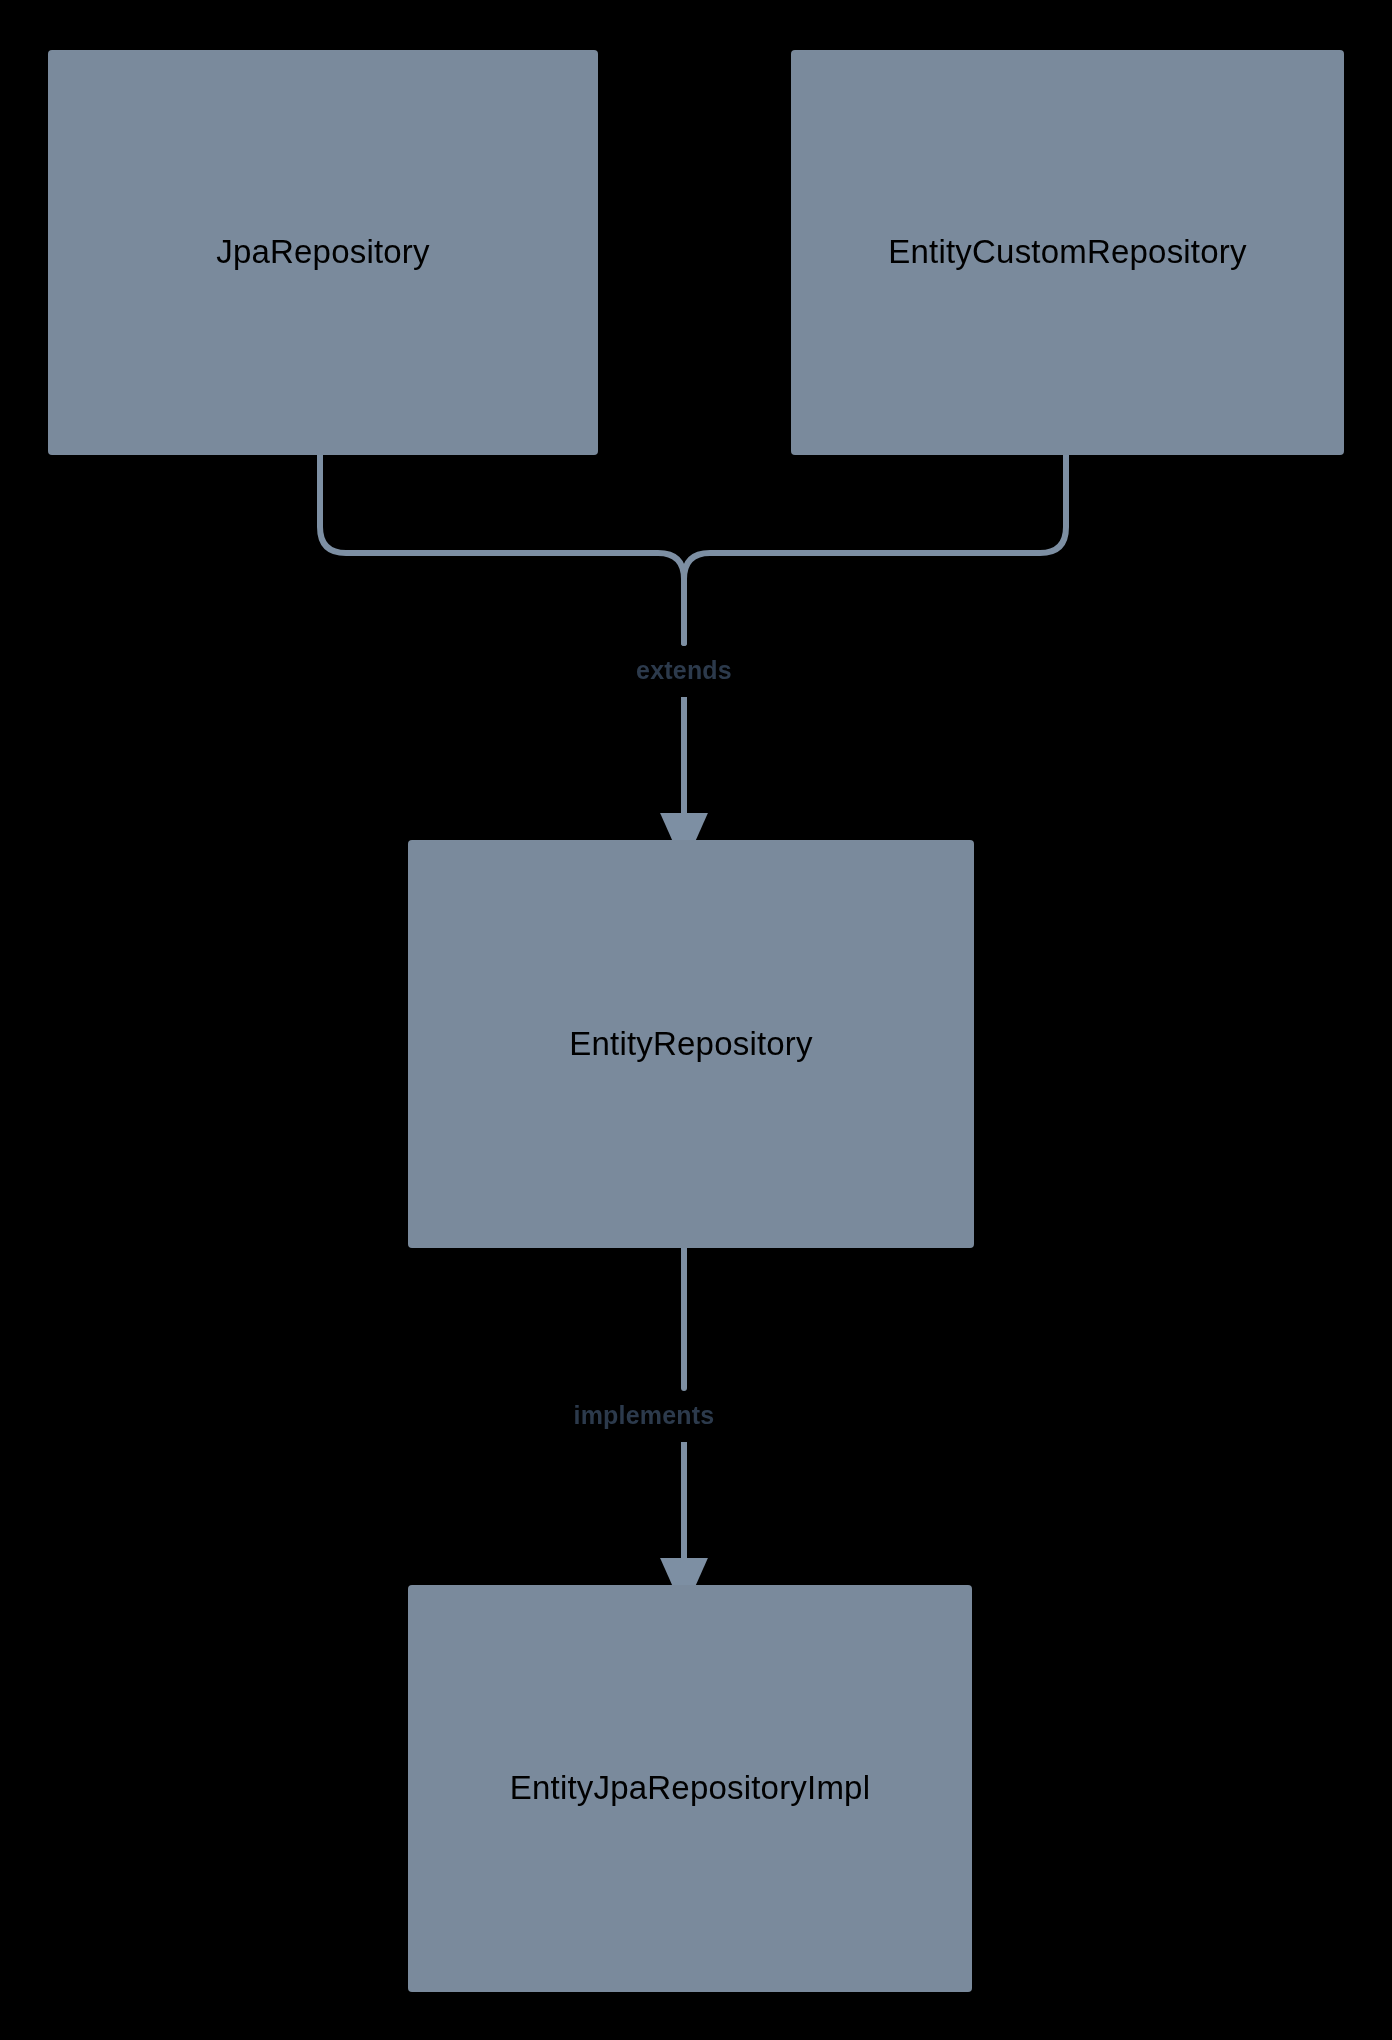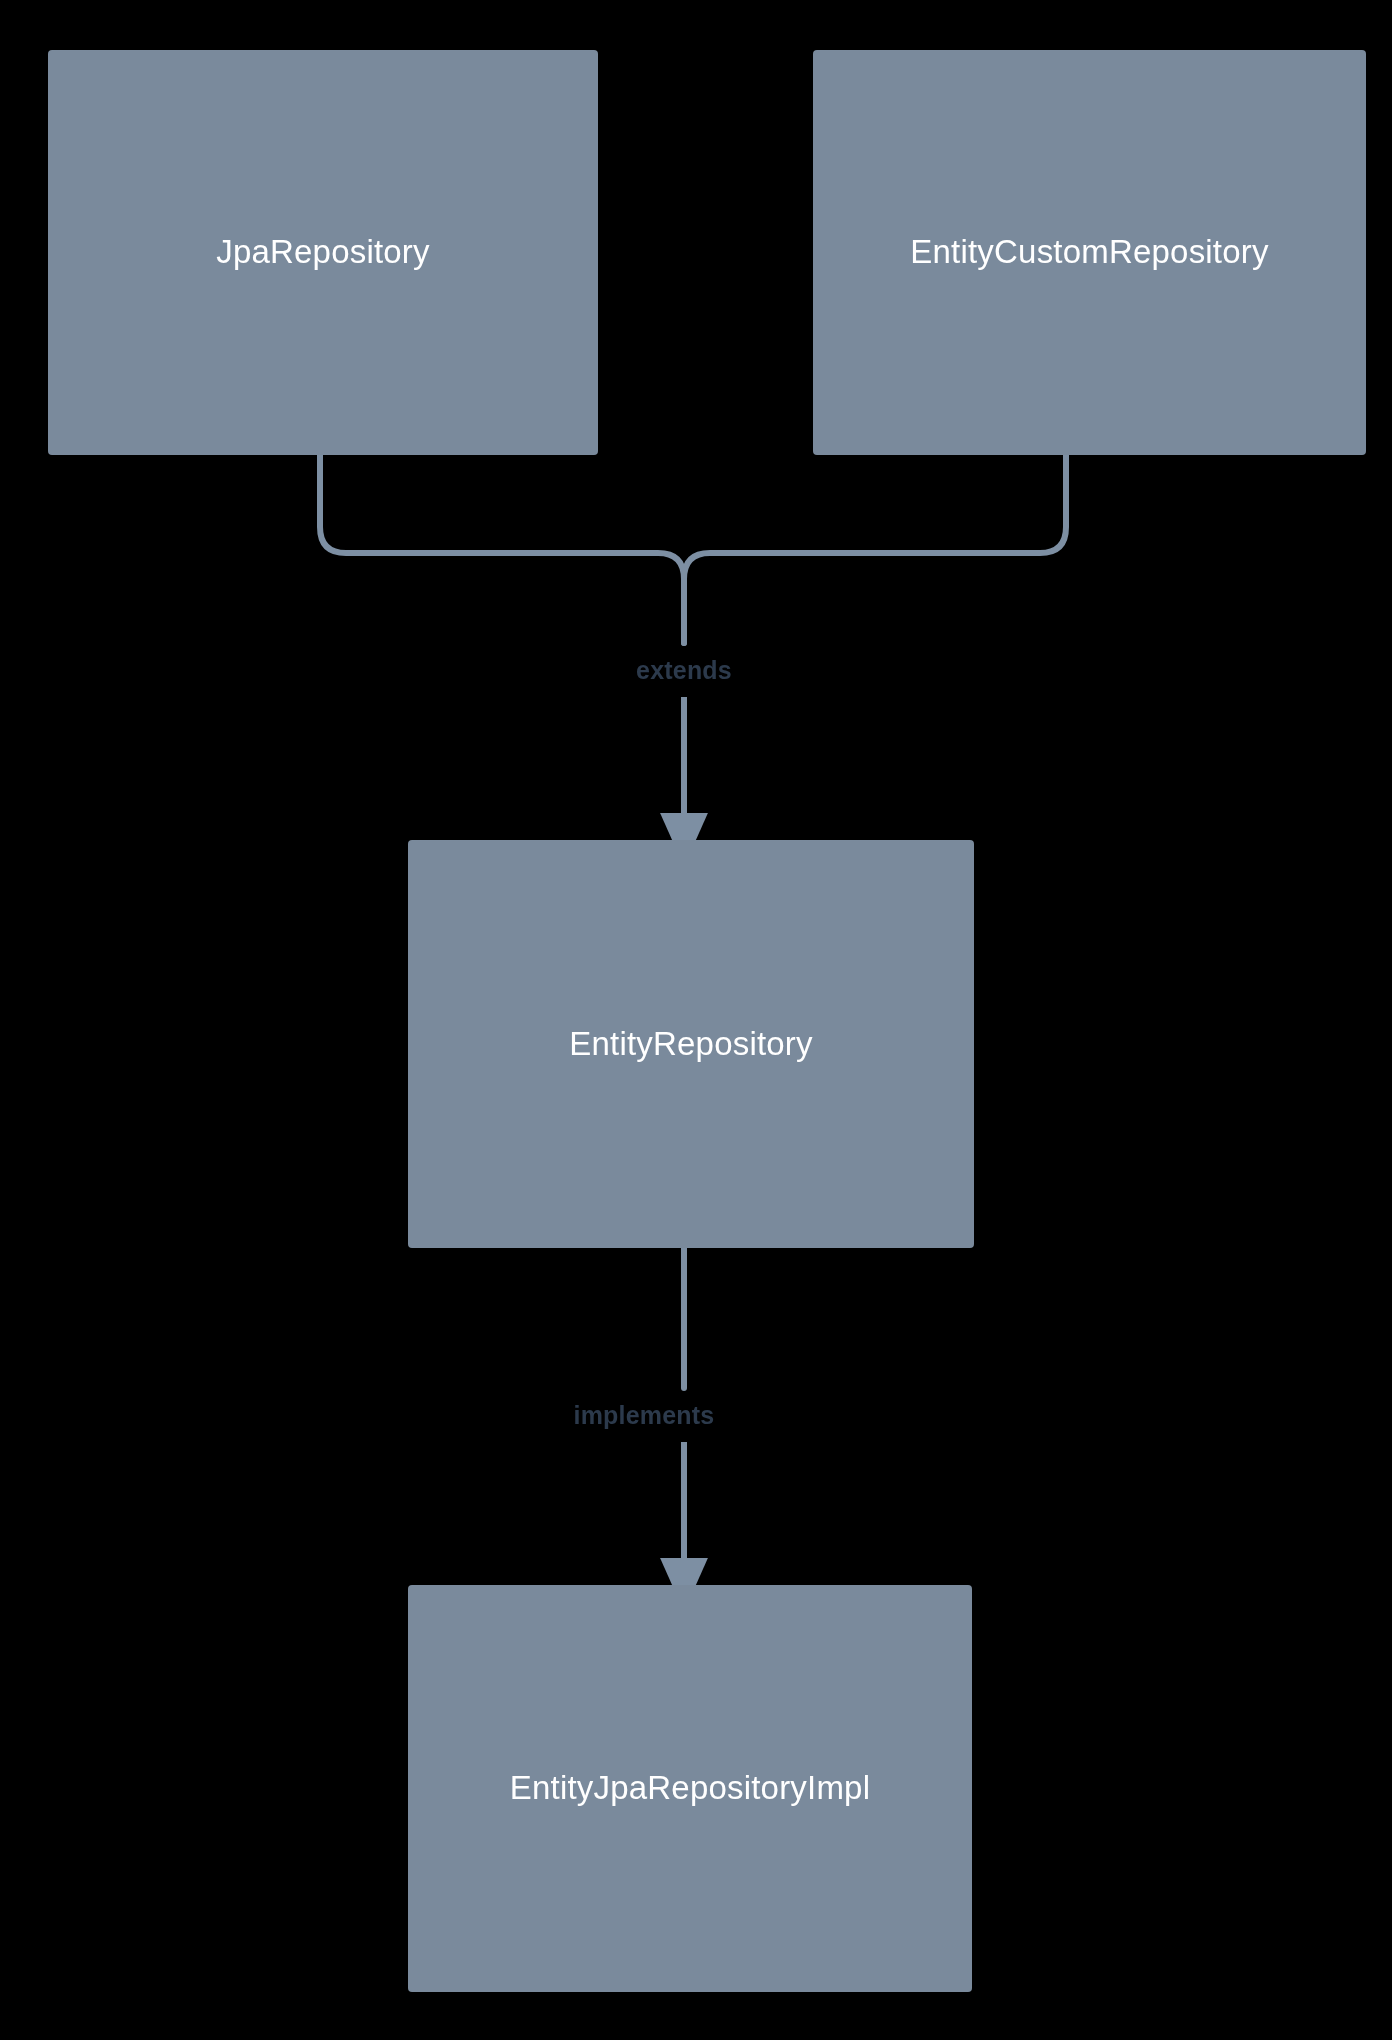--- a/index.html
+++ b/index.html
@@ -30,32 +30,32 @@
   .node {
     position: absolute;
     box-sizing: border-box;
     background: #7a8a9c;
     border-radius: 4px;
     display: flex;
     align-items: center;
     justify-content: center;
   }
   .node-label {
-    color: #ffffff;
+    color: #000000;
     font-size: 33px;
     font-weight: 400;
     letter-spacing: 0.2px;
     line-height: 1.1;
     text-align: center;
     white-space: nowrap;
     user-select: none;
   }
   
   #node-jpa-repository        { left: 48px;  top: 50px;   width: 550px; height: 405px; }
-  #node-entity-custom-repo    { left: 791px; top: 50px;   width: 553px; height: 405px; margin-left: 22px; }
+  #node-entity-custom-repo    { left: 791px; top: 50px;   width: 553px; height: 405px; }
   #node-entity-repository     { left: 408px; top: 840px;  width: 566px; height: 408px; }
   #node-entity-jpa-repo-impl  { left: 408px; top: 1585px; width: 564px; height: 407px; }
 
   .edge-label {
     position: absolute;
     color: #2c3a4c;
     font-size: 25px;
     font-weight: 700;
     letter-spacing: 0.2px;
     white-space: nowrap;

